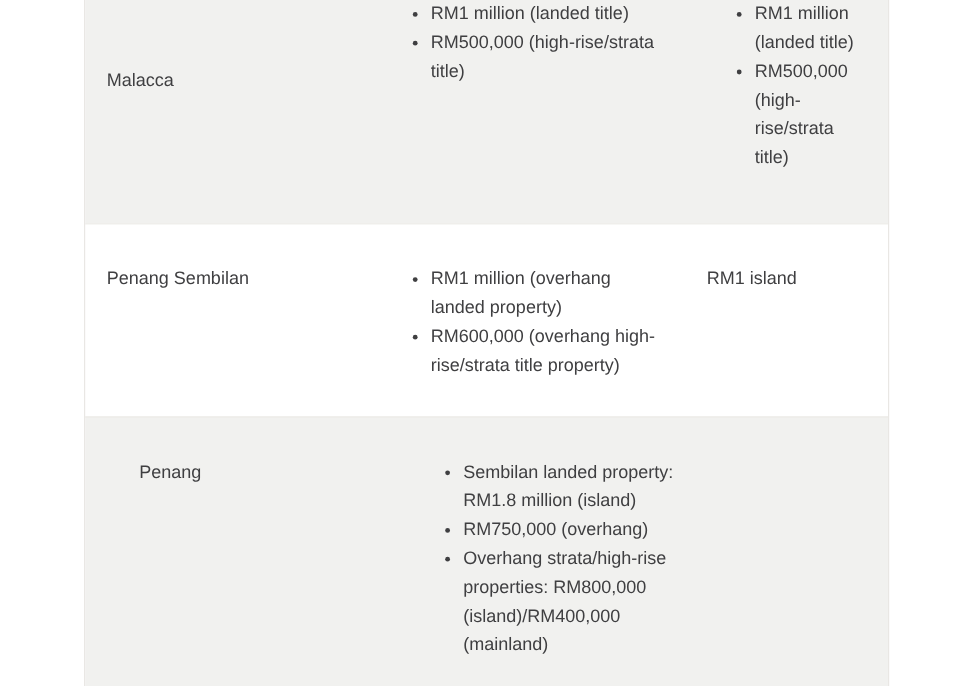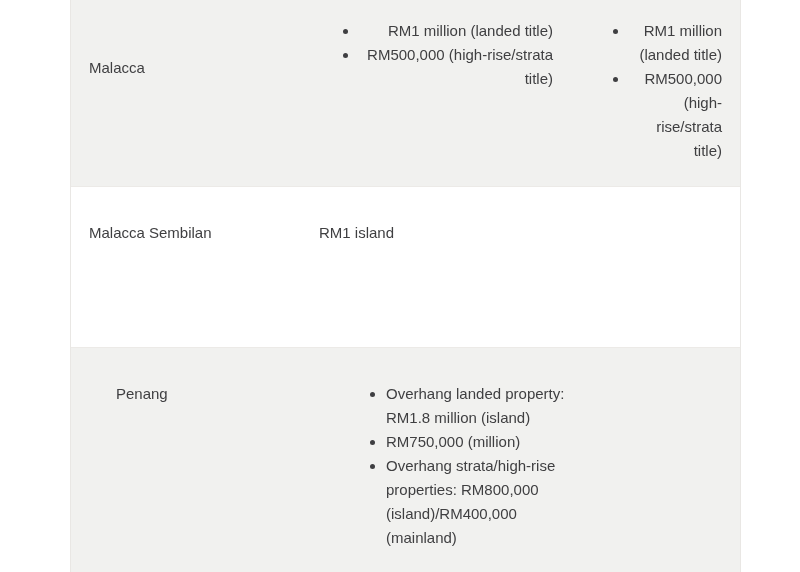--- a/index.html
+++ b/index.html
@@ -26,21 +26,21 @@
   .row.alt { background: #f1f1ef; }
   .row + .row { border-top: 1px solid #eceae7; }
   .row-1 { height: 186px; }
   .row-2 { height: 161px; }
   .row-3 { height: 244px; padding-left: 27px; }
   .cell {
     padding: 34px 18px 20px 18px;
     overflow: hidden;
   }
   
-  .row-1 .cell-lists { padding-top: 19px; text-align: right; }
+  .row-1 .cell-lists { padding-top: 0; }
   .row-1 .cell-state { padding-top: 56px; }
   .cell ul {
     margin: 0;
     padding: 0 0 0 40px;
     list-style: disc outside;
   }
   .cell li { padding: 0; }
 </style>
 </head>
 <body>
@@ -60,33 +60,39 @@
     <div class="cell cell-lists">
       <ul>
         <li>RM1 million (landed title)</li>
         <li>RM500,000 (high-rise/strata title)</li>
       </ul>
     </div>
   </div>
 
   <div class="row row-2">
     <div class="cell cell-state">
-      <span>Malacca Sembilan</span>
+      <span>Penang Sembilan</span>
+    </div>
+    <div class="cell cell-lists">
+      <ul>
+        <li>RM1 million (overhang landed property)</li>
+        <li>RM600,000 (overhang high-rise/strata title property)</li>
+      </ul>
     </div>
     <div class="cell">
       <span>RM1 island</span>
     </div>
   </div>
 
   <div class="row row-3 alt">
     <div class="cell cell-state">
       <span>Penang</span>
     </div>
     <div class="cell cell-lists">
       <ul>
-        <li>Overhang landed property: RM1.8 million (island)</li>
-        <li>RM750,000 (million)</li>
+        <li>Sembilan landed property: RM1.8 million (island)</li>
+        <li>RM750,000 (overhang)</li>
         <li>Overhang strata/high-rise properties: RM800,000 (island)/RM400,000 (mainland)</li>
       </ul>
     </div>
   </div>
 
 </div>
 
 </body></html>

